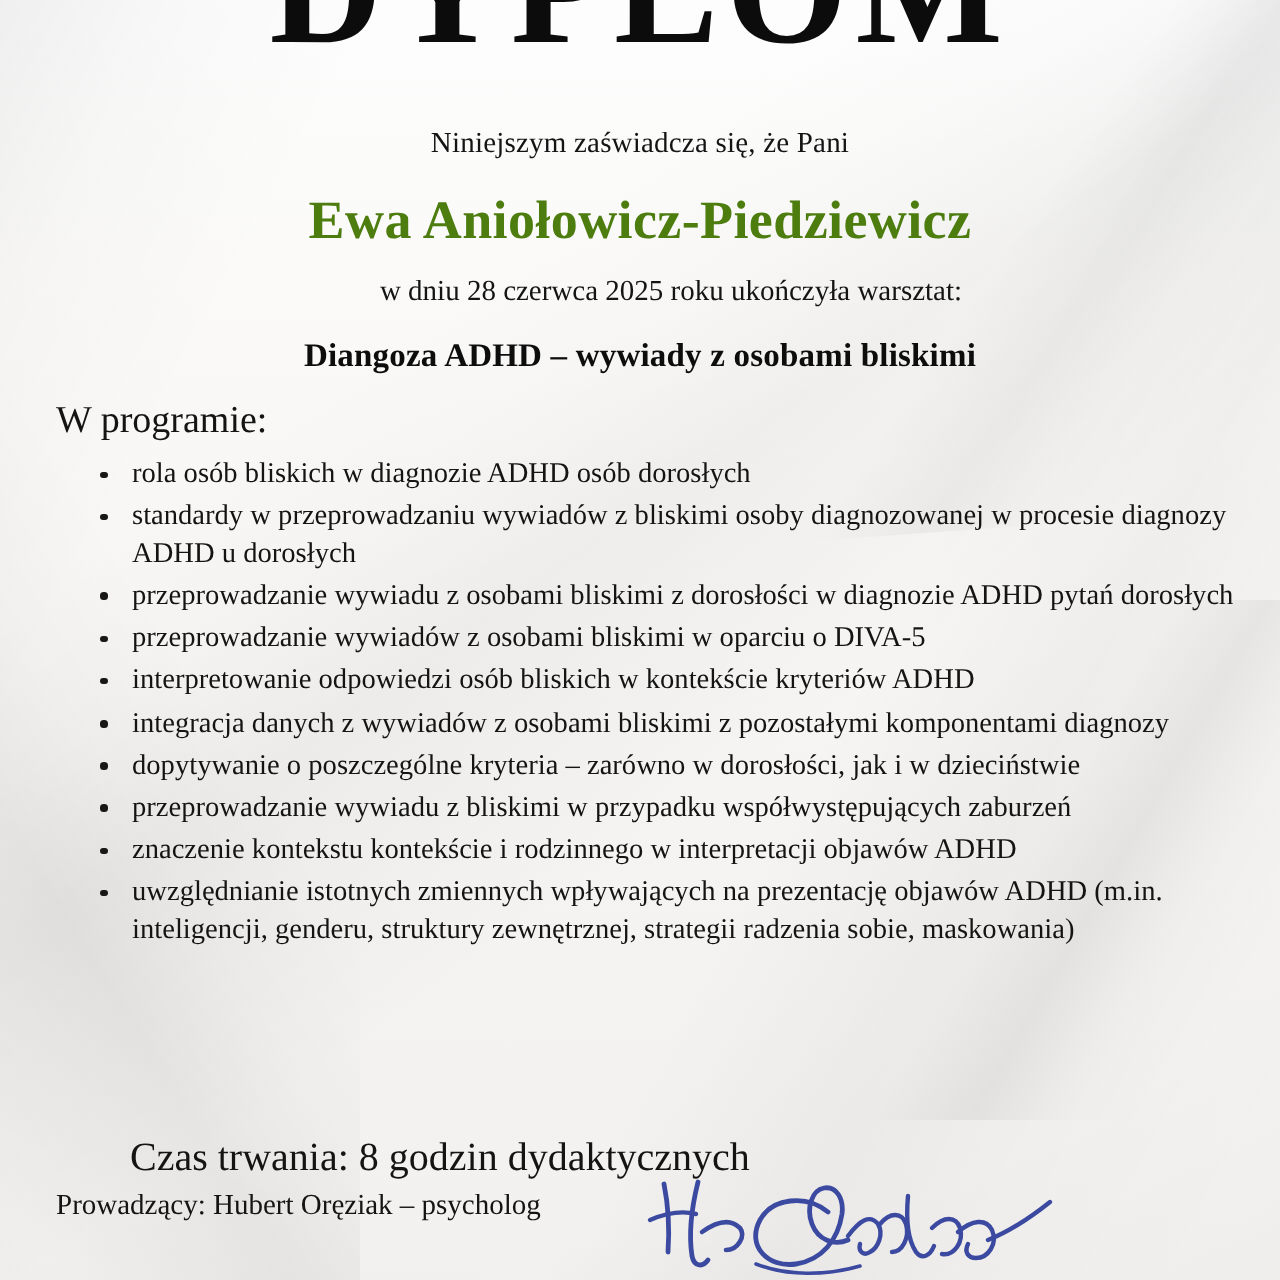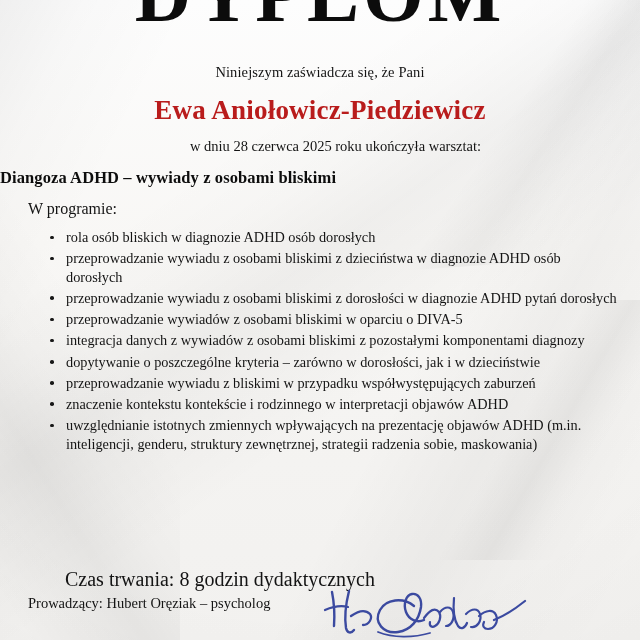--- a/index.html
+++ b/index.html
@@ -119,47 +119,48 @@
 
   .recipient {
     position: absolute;
     top: 95px;
     left: 0; right: 0;
     text-align: center;
     font-weight: bold;
     font-size: 27px;
     letter-spacing: 0.2px;
     white-space: nowrap;
-    color: #b91c1c;
+    color: #4d7c0f;
   }
 
   .dateline {
     position: absolute;
     top: 138px;
     left: 0; right: 0;
     text-align: center;
     font-size: 14.5px;
     margin-left: 31px;
   }
 
   .workshop {
     position: absolute;
     top: 168px;
     left: 0; right: 0;
+    text-align: center;
     font-weight: bold;
     font-size: 16.5px;
     letter-spacing: 0.1px;
     color: #0d0d0d;
   }
 
   .program-label {
     position: absolute;
     top: 200px;
     left: 28px;
-    font-size: 16px;
+    font-size: 19px;
   }
 
   .bullets {
     position: absolute;
     top: 228px;
     left: 44px;
     right: 22px;
     margin: 0;
     padding: 0;
     list-style: none;
@@ -228,23 +229,24 @@
     <div class="recipient">Ewa Aniołowicz-Piedziewicz</div>
 
     <div class="dateline">w dniu 28 czerwca 2025 roku ukończyła warsztat:</div>
 
     <div class="workshop">Diangoza ADHD – wywiady z osobami bliskimi</div>
 
     <div class="program-label">W programie:</div>
 
     <ul class="bullets" id="program-list">
         <li>rola osób bliskich w diagnozie ADHD osób dorosłych</li>
-        <li>przeprowadzanie wywiadu z osobami bliskimi z dzieciństwa w diagnozie ADHD osób dorosłych</li>
+        <li>standardy w przeprowadzaniu wywiadów z bliskimi osoby diagnozowanej w procesie diagnozy ADHD u dorosłych</li>
         <li>przeprowadzanie wywiadu z osobami bliskimi z dorosłości w diagnozie ADHD pytań dorosłych</li>
         <li>przeprowadzanie wywiadów z osobami bliskimi w oparciu o DIVA-5</li>
+        <li>interpretowanie odpowiedzi osób bliskich w kontekście kryteriów ADHD</li>
         <li>integracja danych z wywiadów z osobami bliskimi z pozostałymi komponentami diagnozy</li>
         <li>dopytywanie o poszczególne kryteria – zarówno w dorosłości, jak i w dzieciństwie</li>
         <li>przeprowadzanie wywiadu z bliskimi w przypadku współwystępujących zaburzeń</li>
         <li>znaczenie kontekstu kontekście i rodzinnego w interpretacji objawów ADHD</li>
         <li>uwzględnianie istotnych zmiennych wpływających na prezentację objawów ADHD (m.in. inteligencji, genderu, struktury zewnętrznej, strategii radzenia sobie, maskowania)</li>
       </ul>
 
     <div class="duration">Czas trwania: 8 godzin dydaktycznych</div>
 
     <div class="presenter">Prowadzący: Hubert Oręziak – psycholog</div>

